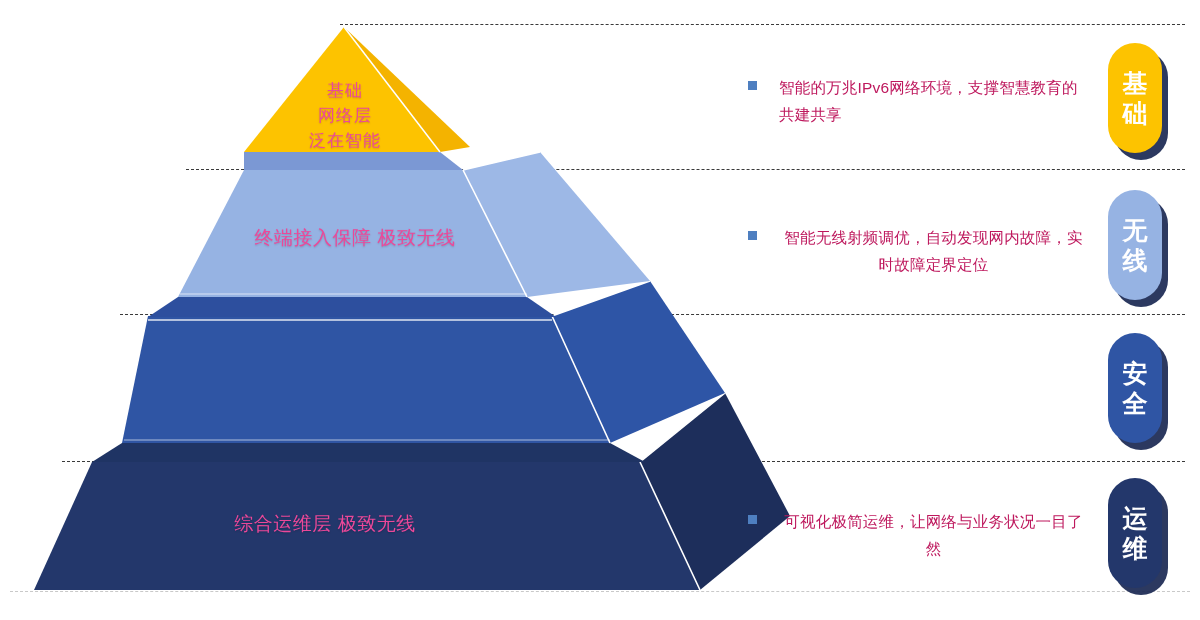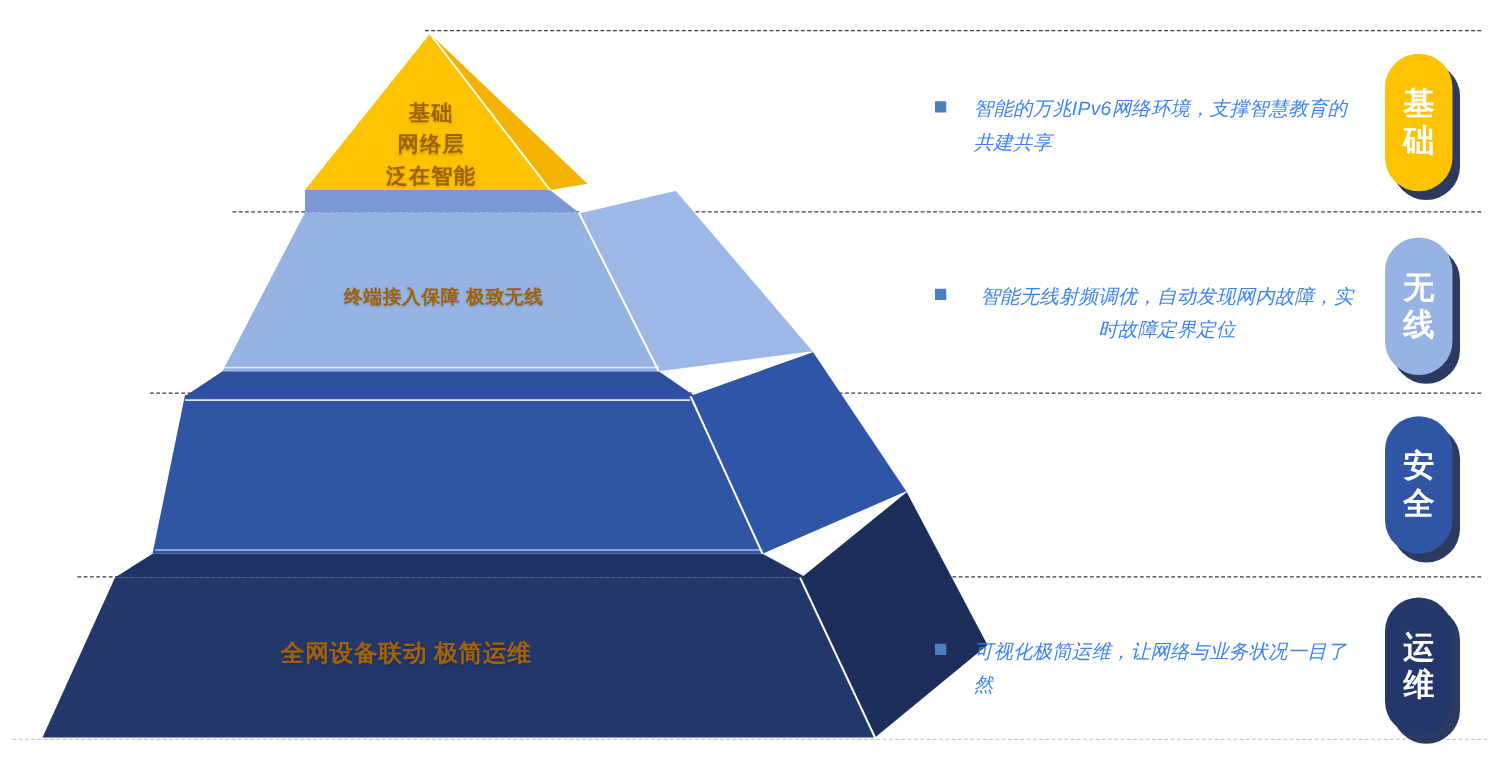--- a/index.html
+++ b/index.html
@@ -29,23 +29,22 @@
   .bullet{
     width:9px;height:9px;
     background:#4E7FC0;
     flex:0 0 9px;
     margin-top:7px;
   }
   .desc-text{
     margin-left:22px;
     font-size:15.5px;
     line-height:27px;
-    color:#3b82f6;
+    color:#be185d;
     letter-spacing:.2px;
-    font-style:italic;
   }
 
   
   .pill-wrap{position:absolute;width:62px;}
   .pill{
     position:relative;
     width:54px;
     border-radius:27px;
     display:flex;
     flex-direction:column;
@@ -56,29 +55,29 @@
     font-size:25px;
     line-height:30px;
     box-shadow:6px 7px 0 0 rgba(26,40,82,.92);
     z-index:2;
   }
   .pill span{display:block;}
 
   
   .face-label{
     position:absolute;
-    color:#a16207;
-    font-weight:bold;
+    color:#ec4899;
+    font-weight:normal;
     text-align:center;
     text-shadow:0 1px 2px rgba(0,0,0,.18);
     pointer-events:none;
     white-space:pre-line;
   }
   #lbl0{font-size:17px;line-height:25px;letter-spacing:1px;}
-  #lbl1{font-size:15px;line-height:24px;letter-spacing:.5px;}
+  #lbl1{font-size:19px;line-height:24px;letter-spacing:.5px;}
   #lbl2{font-size:19px;line-height:24px;letter-spacing:.5px;}
   #lbl3{font-size:19px;line-height:24px;letter-spacing:.5px;}
 </style>
 </head>
 <body>
 
 <div id="stage">
 
   <div class="divider" style="left:340px;top:24px;width:845px;"></div>
   <div class="divider" style="left:186px;top:169px;width:999px;"></div>
@@ -121,34 +120,34 @@
       <polygon points="344,27 440,152 244,152" fill="#FDC300"></polygon>
       <polygon points="344,27 440,152 470,147" fill="#F4B300"></polygon>
       <polyline points="344,27 440,152" fill="none" stroke="#ffffff" stroke-width="1.5"></polyline>
     </g>
   </svg>
 
   <div class="face-label" id="lbl0" style="left:280px;top:78px;width:130px;">基础
 网络层
 泛在智能</div>
   <div class="face-label" id="lbl1" style="left:190px;top:226px;width:330px;">终端接入保障 极致无线</div>
-  <div class="face-label" id="lbl3" style="left:110px;top:512px;width:430px;">全网设备联动 极简运维</div>
+  <div class="face-label" id="lbl3" style="left:110px;top:512px;width:430px;">综合运维层 极致无线</div>
 
   <div class="desc" style="left:748px;top:74px;">
     <div class="bullet"></div>
     <div class="desc-text">智能的万兆IPv6网络环境，支撑智慧教育的共建共享</div>
   </div>
 
   <div class="desc" style="left:748px;top:224px;text-align:center;">
     <div class="bullet"></div>
     <div class="desc-text">智能无线射频调优，自动发现网内故障，实时故障定界定位</div>
   </div>
 
 
-  <div class="desc" style="left:748px;top:508px;">
+  <div class="desc" style="left:748px;top:508px;text-align:center;">
     <div class="bullet"></div>
     <div class="desc-text">可视化极简运维，让网络与业务状况一目了然</div>
   </div>
 
   <div class="pill-wrap" style="left:1108px;top:43px;">
     <div class="pill" style="height:110px;background:#FDC300;">
 
     <span>基</span>
         <span>础</span>
       </div>

